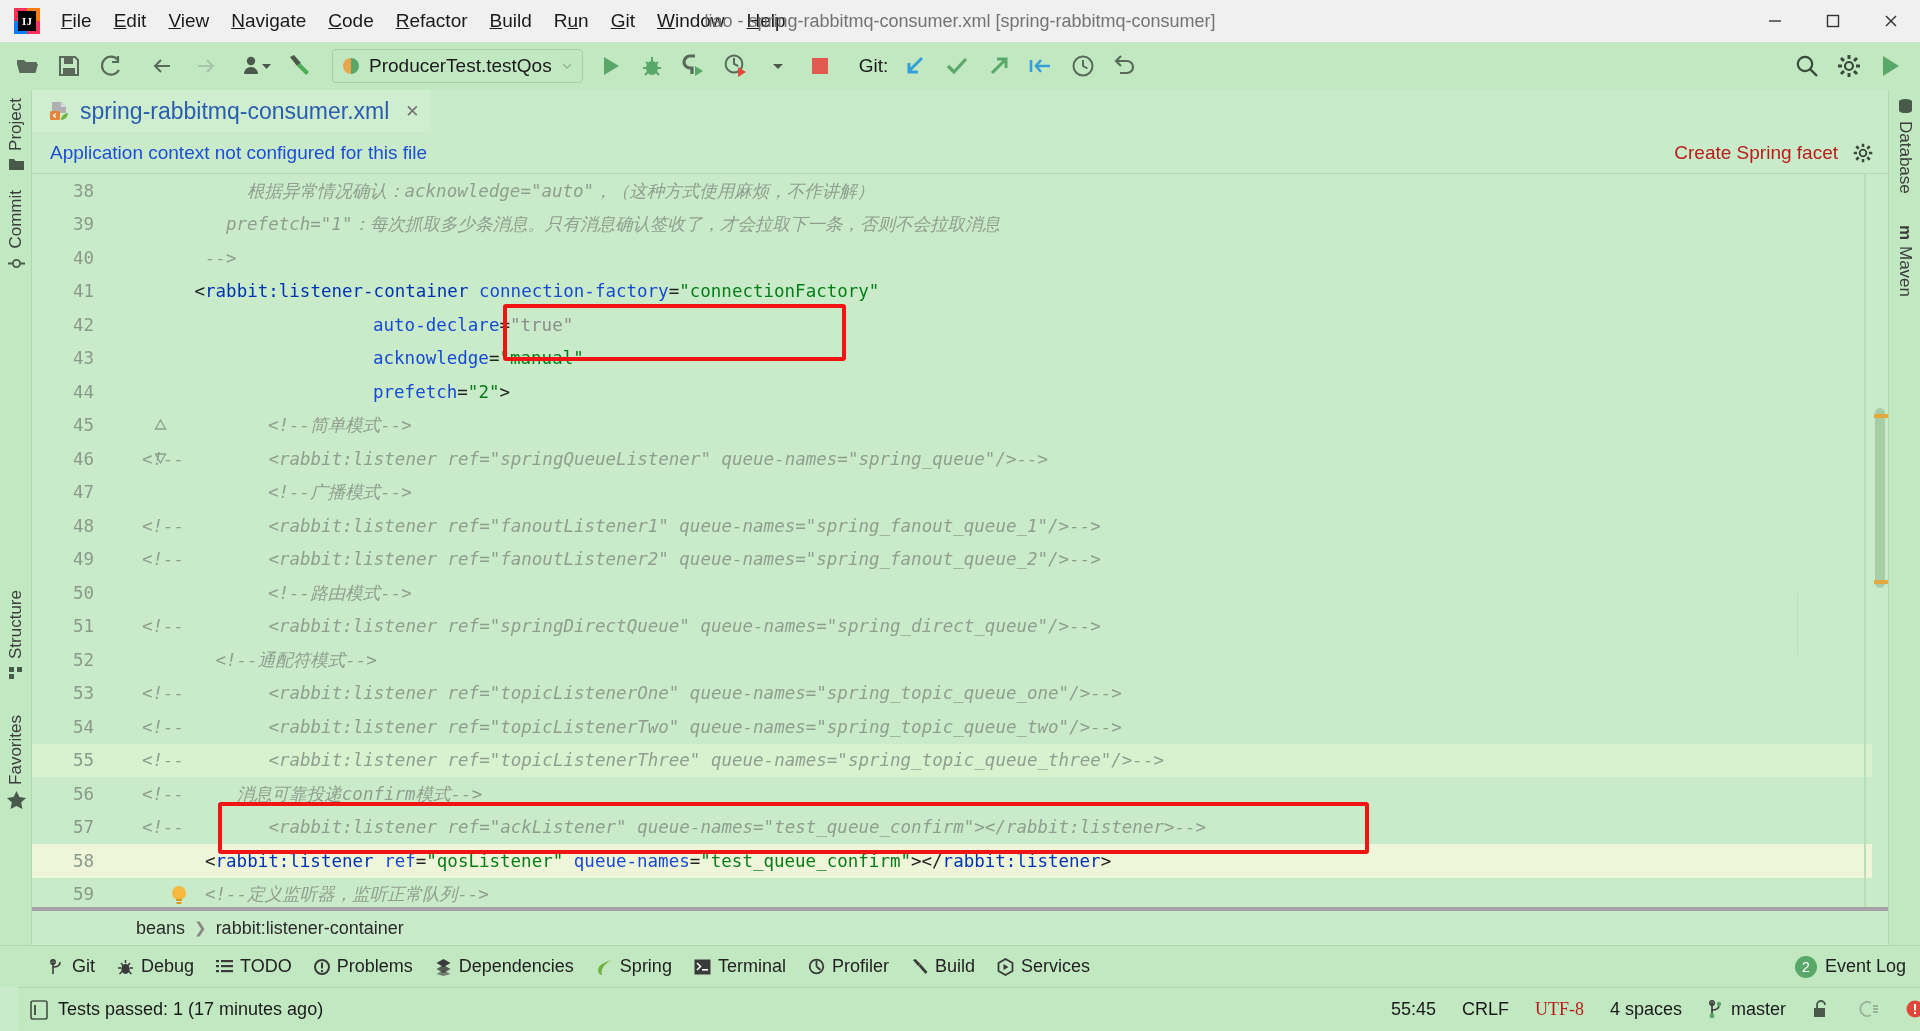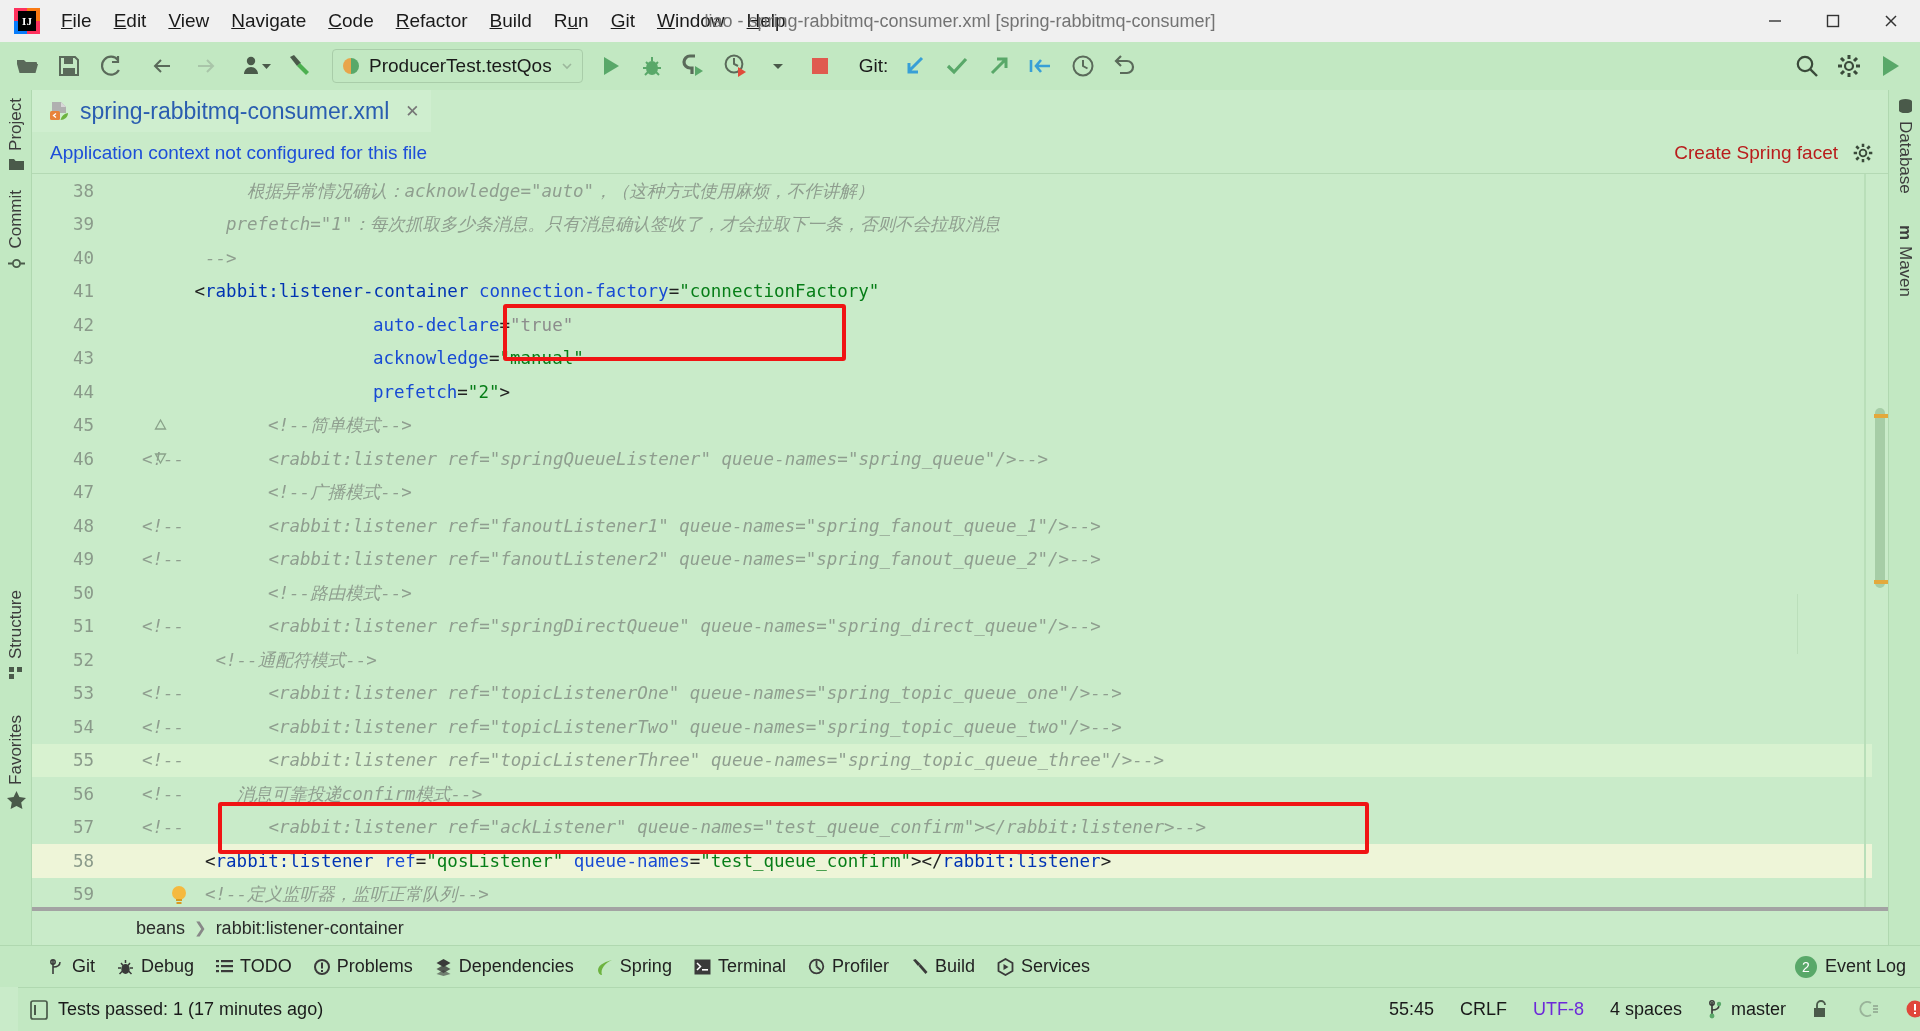--- a/index.html
+++ b/index.html
@@ -196,21 +196,21 @@
   
   .statusbar {
     position: absolute; bottom: 0; left: 18px; width: 1920px; height: 44px;
     background: #c2e8c2; display: flex; align-items: center;
     border-top: 1px solid #b0d8b0;
   }
   .sb-left { display: flex; align-items: center; margin-left: 12px; }
   .sb-text { font-size: 18px; color: #1a1a1a; }
   .sb-right { margin-left: auto; display: flex; align-items: flex-start; }
   .sb-cell { padding: 0 13px; font-size: 18px; color: #1a1a1a; }
-  .sb-cell.dim { color: #6d28d9; }
+  .sb-cell.dim { color: #b91c1c; font-family: Liberation Serif, serif; }
 
   .breadcrumb {
     position: absolute; bottom: 86px; left: 32px; width: 1856px; height: 38px;
     background: #c9ebc9; display: flex; align-items: center;
     border-top: 4px solid #a3a3a3;
   }
   .bc-item { font-size: 18px; color: #2b2b2b; padding: 0 4px; }
   .bc-sep { color: #888; font-size: 15px; padding: 0 5px; }
 
   svg { display: block; }

